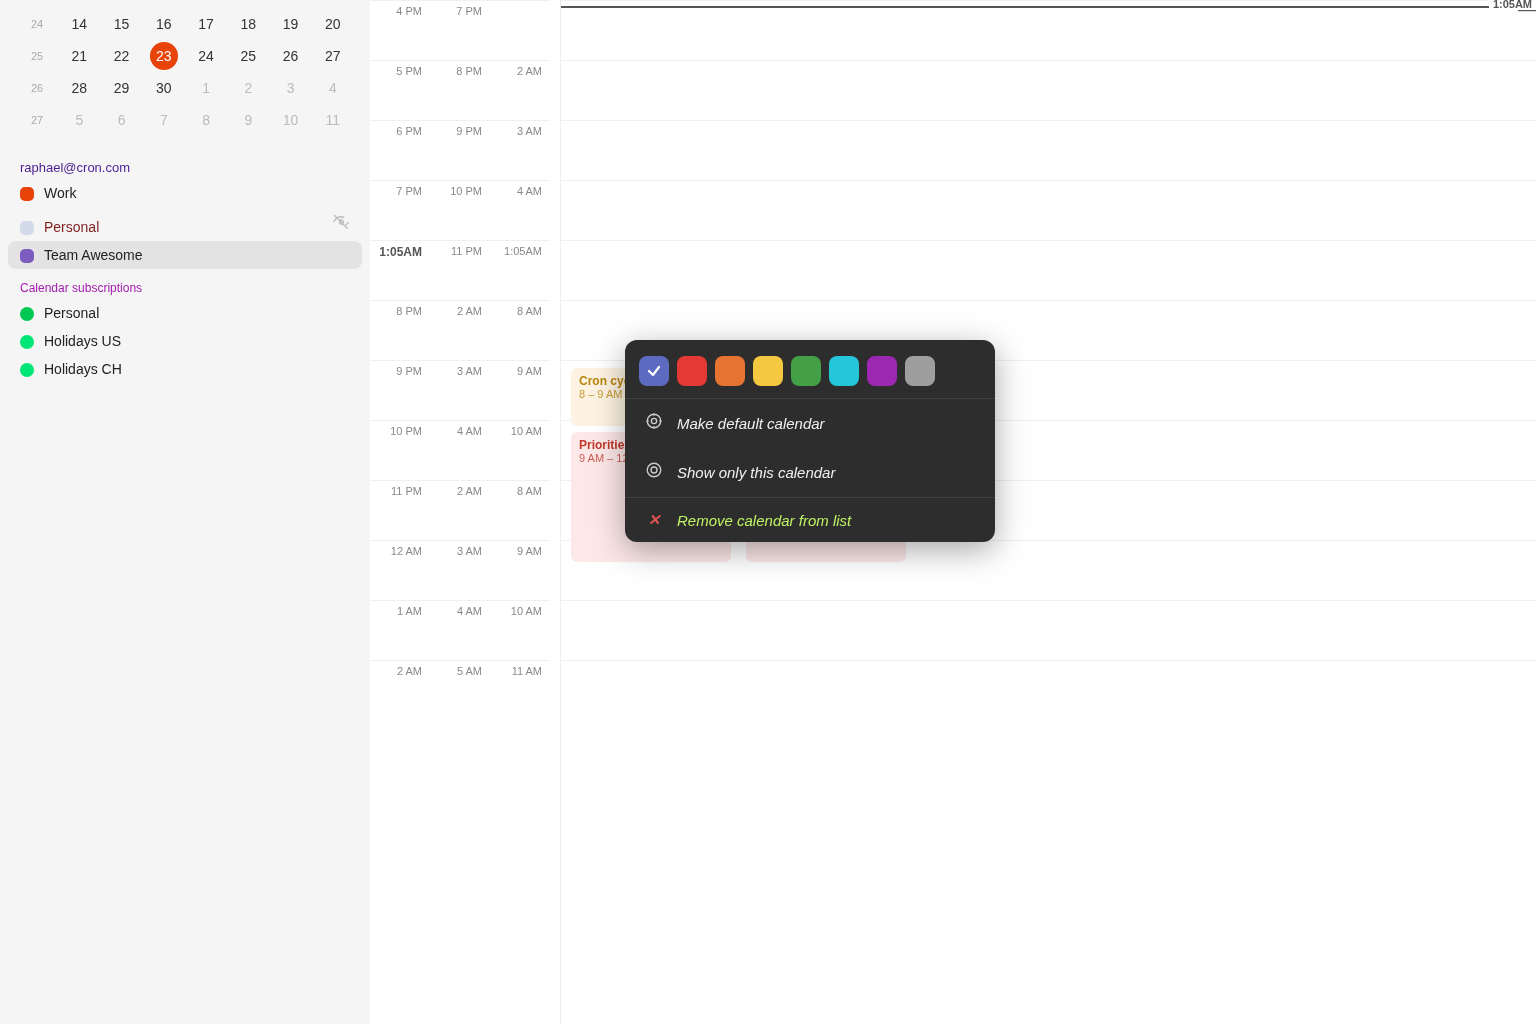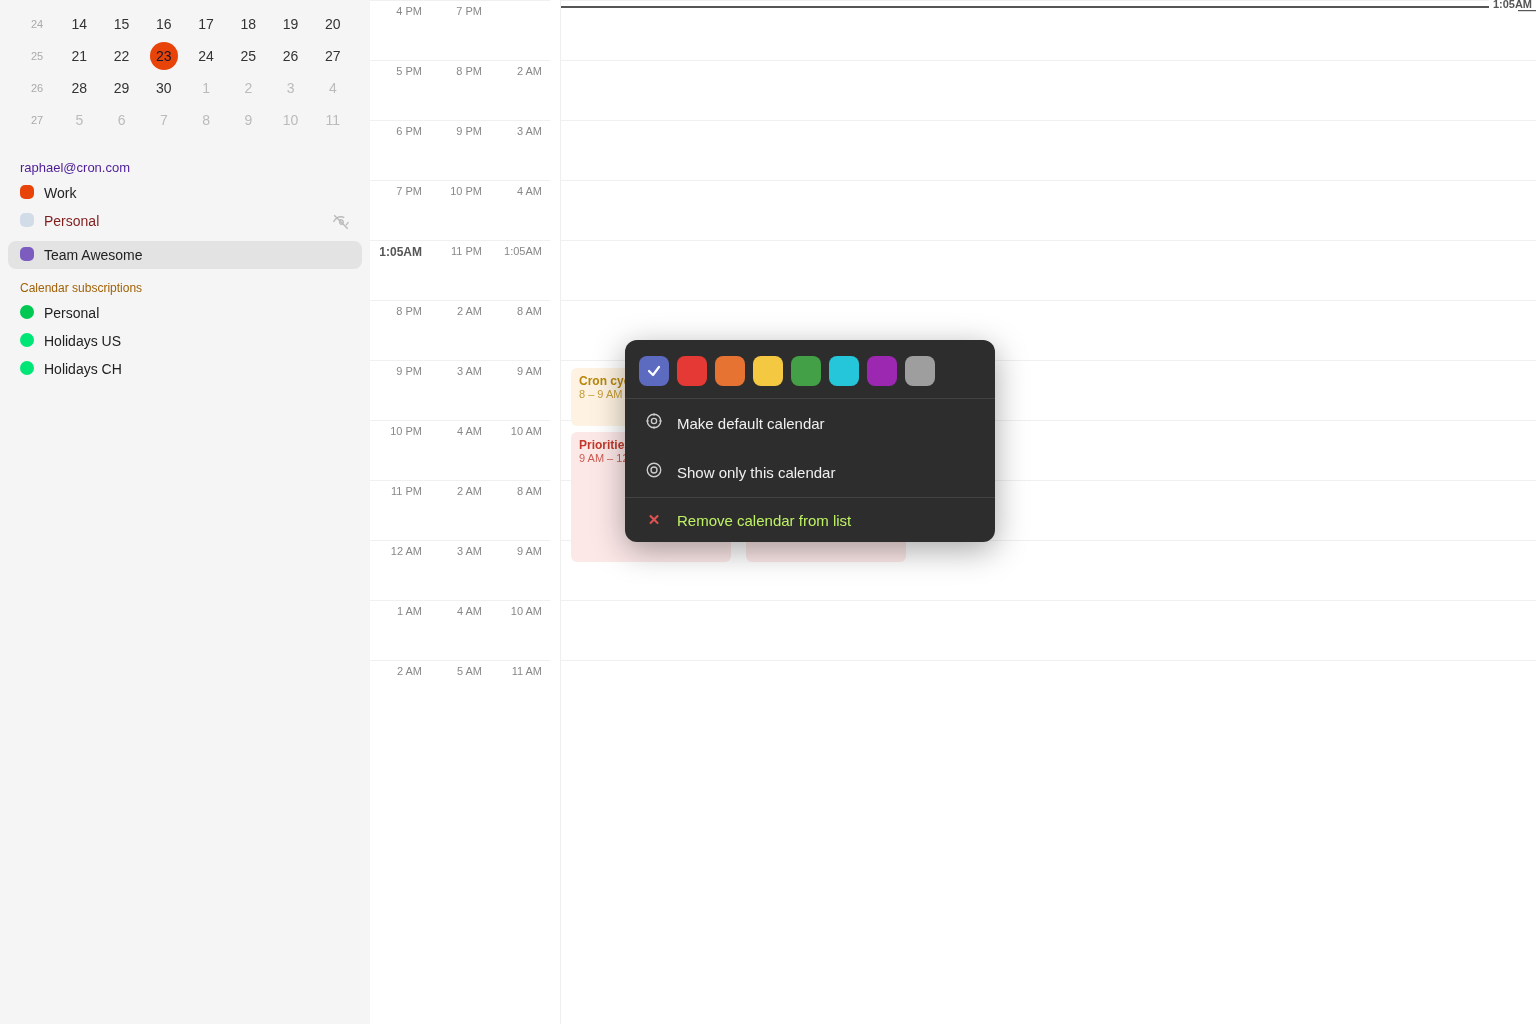--- a/index.html
+++ b/index.html
@@ -37,21 +37,21 @@
       font-size: 14px;
       color: #333;
       cursor: pointer;
     }
     .mini-calendar .week-num {
       color: #aaa;
       font-size: 11px;
     }
     .mini-calendar .today {
       background: #e8440a;
-      color: #0f172a;
+      color: #ffffff;
       border-radius: 50%;
       width: 28px;
       height: 28px;
       display: inline-flex;
       align-items: center;
       justify-content: center;
     }
     .mini-calendar .other-month {
       color: #bbb;
     }
@@ -61,21 +61,21 @@
       padding: 0 8px;
       flex: 1;
     }
     .account-label {
       color: #4c1d95;
       font-size: 13px;
       padding: 8px 12px 4px;
     }
     .calendar-item {
       display: flex;
-      align-items: flex-start;
+      align-items: flex-end;
       padding: 6px 12px;
       border-radius: 8px;
       cursor: pointer;
       position: relative;
     }
     .calendar-item.active {
       background: rgba(0,0,0,0.07);
     }
     .cal-dot {
       width: 14px;
@@ -90,21 +90,21 @@
     .cal-name {
       font-size: 14px;
       color: #222;
       flex: 1;
     }
     .cal-icon {
       color: #bbb;
       font-size: 16px;
     }
     .section-label {
-      color: #a16207;
+      color: #a21caf;
       font-size: 12px;
       padding: 12px 12px 4px;
       text-transform: none;
     }
 
     
     .context-menu {
       position: absolute;
       left: 625px;
       top: 340px;
@@ -130,20 +130,21 @@
       display: flex;
       align-items: center;
       justify-content: center;
     }
     .menu-item {
       display: flex;
       align-items: center;
       padding: 13px 18px;
       cursor: pointer;
       gap: 12px;
+      font-style: italic;
     }
     .menu-item-icon {
       font-size: 17px;
       color: #ccc;
       width: 22px;
       text-align: center;
     }
     .menu-item-label {
       font-size: 15px;
       color: #f0f0f0;

